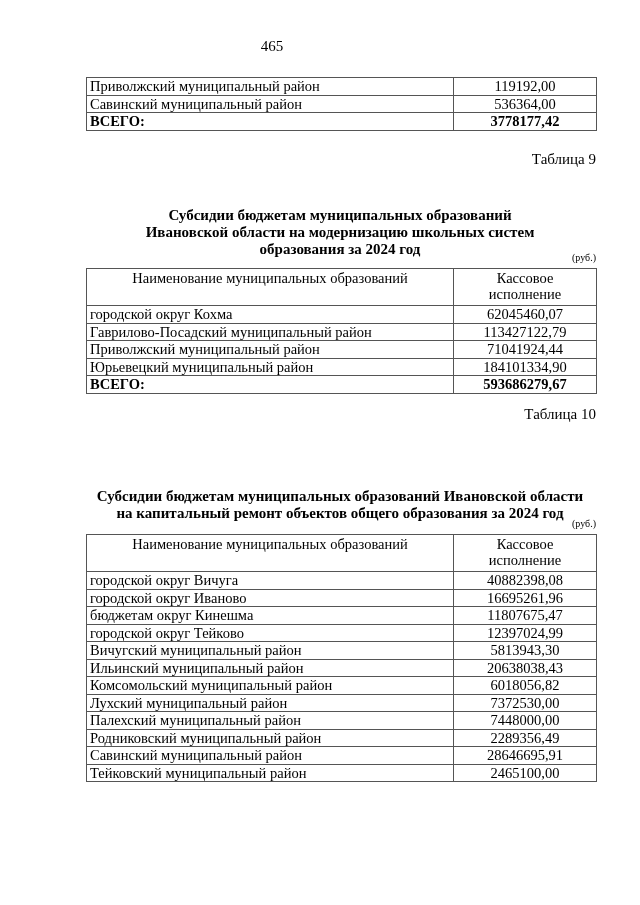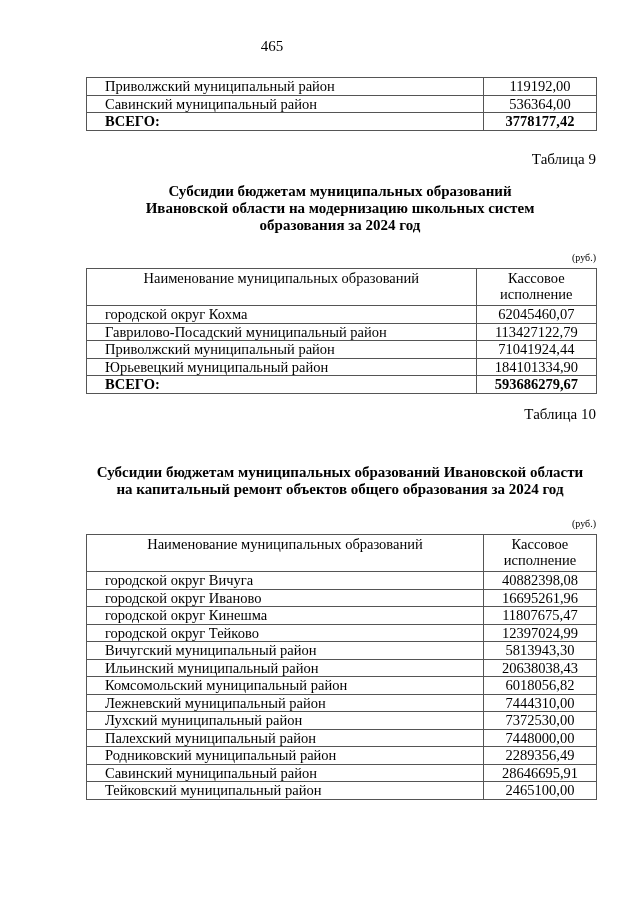--- a/index.html
+++ b/index.html
@@ -10,33 +10,33 @@
     }
     .page-number {
       position: absolute; top: 38px; left: 0; width: 544px;
       text-align: center; font-size: 15px;
     }
     table.doc {
       position: absolute; left: 86px; width: 511px;
       border-collapse: collapse; font-size: 14.5px; line-height: 16px;
     }
     table.doc td {
-      border: 1px solid #555; padding: 0 18px; height: 16.5px;
+      border: 1px solid #555; padding: 0 3px; height: 16.5px;
       white-space: nowrap;
     }
     table.doc td.name { width: 360px; text-align: left; }
     table.doc td.val { text-align: center; }
     table.doc tr.total td { font-weight: bold; }
     table.doc tr.head td { vertical-align: top; text-align: center; height: 35px; padding-top: 1px; }
     .table-label {
       position: absolute; right: 44px; font-size: 15px;
     }
     .title {
       position: absolute; left: 60px; width: 560px; text-align: center;
-      font-weight: bold; font-size: 15px; line-height: 17px;
+      font-weight: bold; font-size: 15px; line-height: 17px; margin-top: 24px;
     }
     .unit {
       position: absolute; right: 44px; font-size: 10px;
     }
   </style>
 </head>
 <body>
 
 <div class="page-number">465</div>
 
@@ -113,42 +113,38 @@
   </tr>
   <tr>
         <td class="name">городской округ Вичуга</td>
         <td class="val">40882398,08</td>
       </tr>
   <tr>
         <td class="name">городской округ Иваново</td>
         <td class="val">16695261,96</td>
       </tr>
   <tr>
-        <td class="name">городской округ Кинешма</td>
+        <td class="name">бюджетам округ Кинешма</td>
         <td class="val">11807675,47</td>
       </tr>
   <tr>
         <td class="name">городской округ Тейково</td>
         <td class="val">12397024,99</td>
       </tr>
   <tr>
         <td class="name">Вичугский муниципальный район</td>
         <td class="val">5813943,30</td>
       </tr>
   <tr>
         <td class="name">Ильинский муниципальный район</td>
         <td class="val">20638038,43</td>
       </tr>
   <tr>
         <td class="name">Комсомольский муниципальный район</td>
         <td class="val">6018056,82</td>
-      </tr>
-  <tr>
-        <td class="name">Лежневский муниципальный район</td>
-        <td class="val">7444310,00</td>
       </tr>
   <tr>
         <td class="name">Лухский муниципальный район</td>
         <td class="val">7372530,00</td>
       </tr>
   <tr>
         <td class="name">Палехский муниципальный район</td>
         <td class="val">7448000,00</td>
       </tr>
   <tr>

